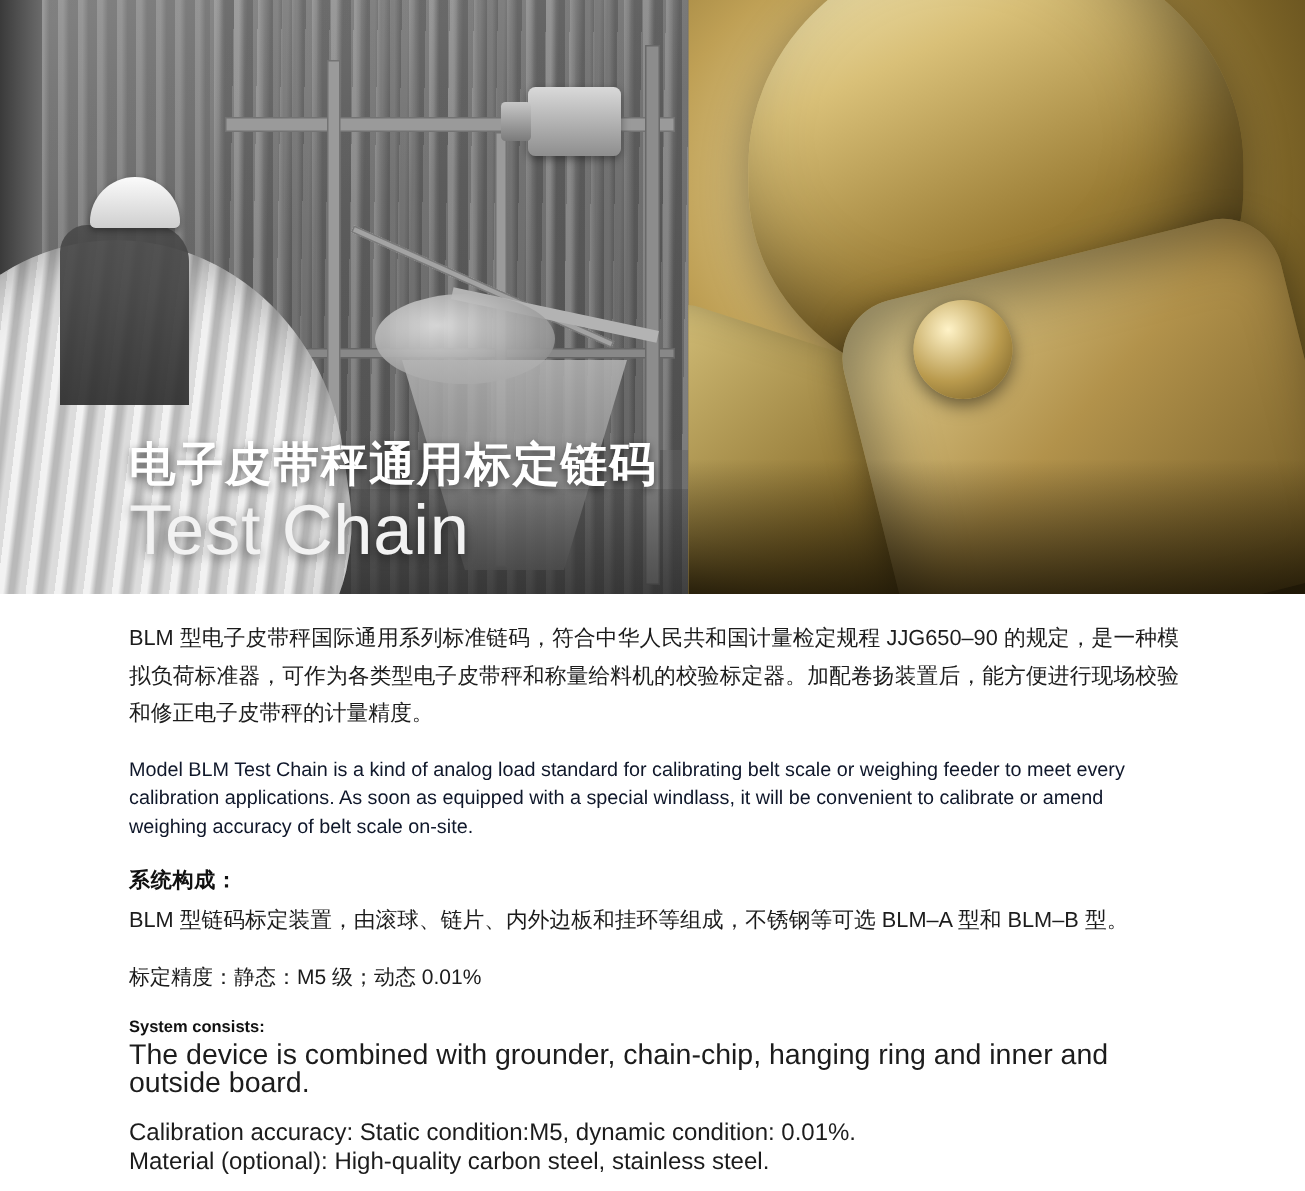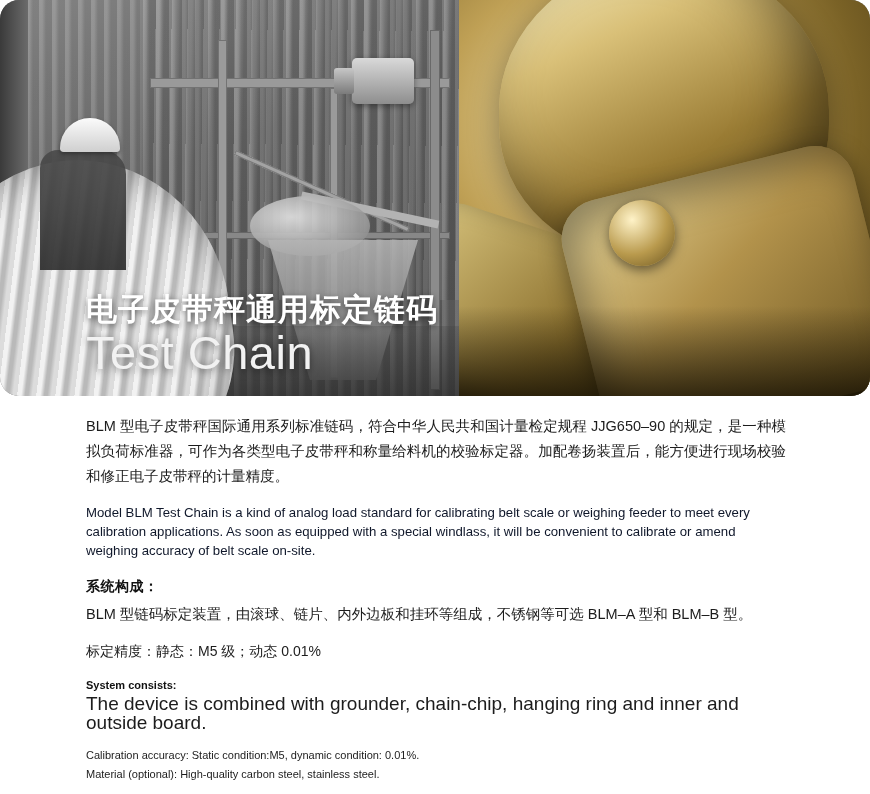--- a/index.html
+++ b/index.html
@@ -21,21 +21,20 @@
     height: 794px;
   }
 
   
   .hero {
     position: relative;
     width: 870px;
     height: 396px;
     overflow: hidden;
     background: #6d6d6d;
-    border-radius: 19px;
   }
   .hero-left {
     position: absolute;
     left: 0;
     top: 0;
     width: 459px;
     height: 396px;
     overflow: hidden;
     background: linear-gradient(160deg, #8d8d8a 0%, #6e6e6b 40%, #575754 100%);
     filter: grayscale(1);
@@ -293,21 +292,21 @@
     color: #111;
     margin: 0 0 3px 0;
   }
   .sec-body-en {
     font-size: 19px;
     line-height: 19px;
     color: #1c1c1c;
     margin-bottom: 14px;
   }
   .spec-line-en {
-    font-size: 11px;
+    font-size: 16px;
     line-height: 19px;
     color: #1c1c1c;
   }
 </style>
 </head>
 <body>
 
 <div class="page">
 
   <div class="hero">

